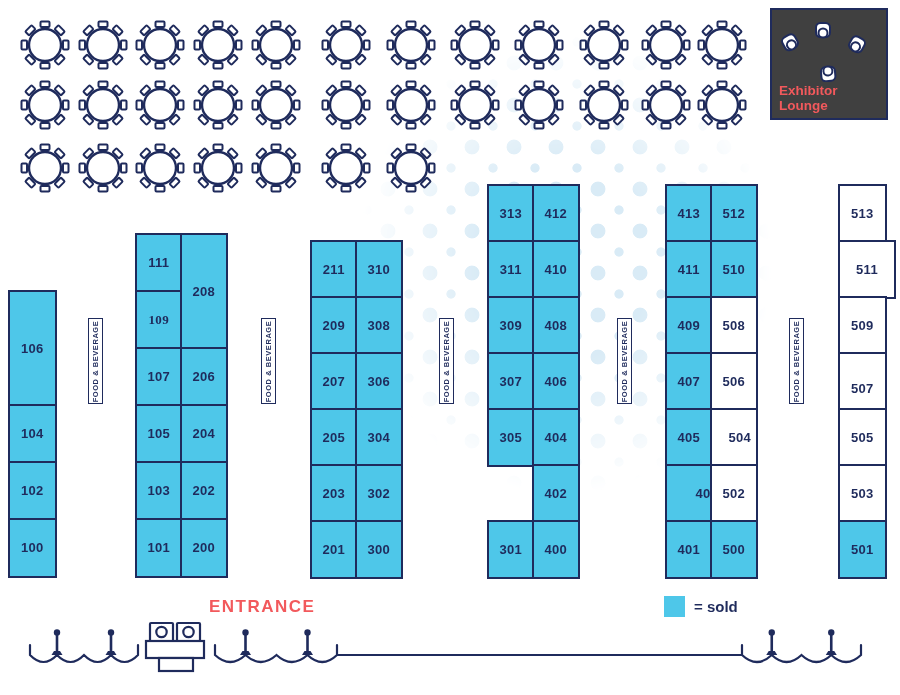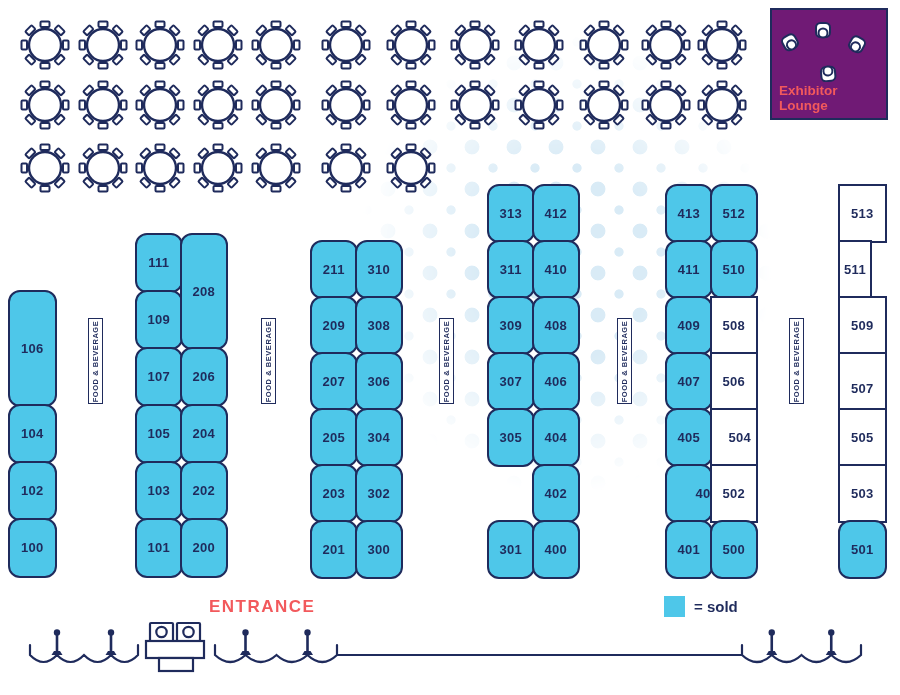--- a/index.html
+++ b/index.html
@@ -17,27 +17,27 @@
     mask-image:radial-gradient(ellipse 60% 55% at 50% 45%,#000 30%,transparent 72%);
   }
   .tables-layer{position:absolute;left:0;top:0;}
   .chair{fill:#fff;stroke:var(--navy);stroke-width:2;}
   .tabletop{fill:#fff;stroke:var(--navy);stroke-width:2.4;}
   .layer{position:absolute;left:0;top:0;width:100%;height:100%;pointer-events:none;}
   .layer > *{pointer-events:auto;}
   .booth{position:absolute;box-sizing:border-box;border:2.5px solid var(--navy);
     background:var(--booth-bg);color:var(--navy);display:flex;align-items:center;justify-content:center;
     font-size:13px;font-weight:700;letter-spacing:.3px;cursor:pointer;}
-  .booth.sold{background:var(--sold);border-radius:12px;}
+  .booth.sold{background:var(--sold);}
   .fnb{position:absolute;width:15px;height:86px;box-sizing:border-box;border:1.5px solid var(--navy);
     background:#fff;display:flex;align-items:center;justify-content:center;}
   .fnb span{transform:rotate(-90deg);white-space:nowrap;font-size:7.5px;font-weight:700;
     letter-spacing:.55px;color:var(--navy);}
   .lounge{position:absolute;left:770px;top:8px;width:118px;height:112px;box-sizing:border-box;
-    border:2.5px solid var(--navy);background:#701a75;}
+    border:2.5px solid var(--navy);background:#404040;}
   .lounge-label{position:absolute;left:7px;bottom:5px;color:var(--accent);font-weight:700;
     font-size:13.5px;line-height:1.12;width:84px;}
   .lchair rect,.lchair circle{fill:#fff;stroke:var(--navy);stroke-width:2;}
   .entrance-label{position:absolute;left:209px;top:597px;color:var(--accent);
     font-size:17px;font-weight:700;letter-spacing:1.5px;}
   .legend{position:absolute;left:664px;top:596px;display:flex;align-items:center;gap:9px;}
   .legend-swatch{width:21px;height:21px;background:var(--sold);display:inline-block;}
   .legend-text{color:var(--navy);font-size:15px;font-weight:600;}
   .decor{position:absolute;left:0;top:615px;}
   .swag{fill:none;stroke:var(--navy);stroke-width:2.2;stroke-linecap:round;}
@@ -394,21 +394,21 @@
         <circle r="16" class="tabletop"></circle>
       </g>
     </svg>
 
   <div id="booths-layer" class="layer">
       <div class="booth sold" style="left: 8px; top: 290px; width: 48.5px; height: 116.5px;">106</div>
       <div class="booth sold" style="left: 8px; top: 404px; width: 48.5px; height: 59.5px;">104</div>
       <div class="booth sold" style="left: 8px; top: 461px; width: 48.5px; height: 59.5px;">102</div>
       <div class="booth sold" style="left: 8px; top: 518px; width: 48.5px; height: 59.5px;">100</div>
       <div class="booth sold" style="left: 135px; top: 233px; width: 47.5px; height: 59.5px;">111</div>
-      <div class="booth sold" style="left: 135px; top: 290px; width: 47.5px; height: 59.5px;">109</div>
+      <div class="booth sold" style="left: 135px; top: 290px; width: 47.5px; height: 59.5px; font-family: Liberation Serif, serif;">109</div>
       <div class="booth sold" style="left: 135px; top: 347px; width: 47.5px; height: 59.5px;">107</div>
       <div class="booth sold" style="left: 135px; top: 404px; width: 47.5px; height: 59.5px;">105</div>
       <div class="booth sold" style="left: 135px; top: 461px; width: 47.5px; height: 59.5px;">103</div>
       <div class="booth sold" style="left: 135px; top: 518px; width: 47.5px; height: 59.5px;">101</div>
       <div class="booth sold" style="left: 180px; top: 233px; width: 47.5px; height: 116.5px;">208</div>
       <div class="booth sold" style="left: 180px; top: 347px; width: 47.5px; height: 59.5px;">206</div>
       <div class="booth sold" style="left: 180px; top: 404px; width: 47.5px; height: 59.5px;">204</div>
       <div class="booth sold" style="left: 180px; top: 461px; width: 47.5px; height: 59.5px;">202</div>
       <div class="booth sold" style="left: 180px; top: 518px; width: 47.5px; height: 59.5px;">200</div>
       <div class="booth sold" style="left: 310px; top: 240px; width: 47.5px; height: 58.5px;">211</div>
@@ -444,21 +444,21 @@
       <div class="booth sold" style="left: 665px; top: 464px; width: 47.5px; height: 58.5px; padding-left: 36px;">403</div>
       <div class="booth sold" style="left: 665px; top: 520px; width: 47.5px; height: 58.5px;">401</div>
       <div class="booth sold" style="left: 710px; top: 184px; width: 47.5px; height: 58.5px;">512</div>
       <div class="booth sold" style="left: 710px; top: 240px; width: 47.5px; height: 58.5px;">510</div>
       <div class="booth" style="left: 710px; top: 296px; width: 47.5px; height: 58.5px;">508</div>
       <div class="booth" style="left: 710px; top: 352px; width: 47.5px; height: 58.5px;">506</div>
       <div class="booth" style="left: 710px; top: 408px; width: 47.5px; height: 58.5px; padding-left: 12px;">504</div>
       <div class="booth" style="left: 710px; top: 464px; width: 47.5px; height: 58.5px;">502</div>
       <div class="booth sold" style="left: 710px; top: 520px; width: 47.5px; height: 58.5px;">500</div>
       <div class="booth" style="left: 838px; top: 184px; width: 48.5px; height: 59px;">513</div>
-      <div class="booth" style="left: 838px; top: 240px; width: 34px; height: 58.5px;">511</div>
+      <div class="booth" style="left: 838px; top: 240px; width: 58px; height: 58.5px;">511</div>
       <div class="booth" style="left: 838px; top: 296px; width: 48.5px; height: 58.5px;">509</div>
       <div class="booth" style="left: 838px; top: 352px; width: 48.5px; height: 73px;">507</div>
       <div class="booth" style="left: 838px; top: 408px; width: 48.5px; height: 58.5px;">505</div>
       <div class="booth" style="left: 838px; top: 464px; width: 48.5px; height: 58.5px;">503</div>
       <div class="booth sold" style="left: 838px; top: 520px; width: 48.5px; height: 58.5px;">501</div>
     </div>
 
   <div id="fnb-layer" class="layer">
       <div class="fnb" style="left: 88px; top: 318px;">
         <span>FOOD &amp; BEVERAGE</span>

